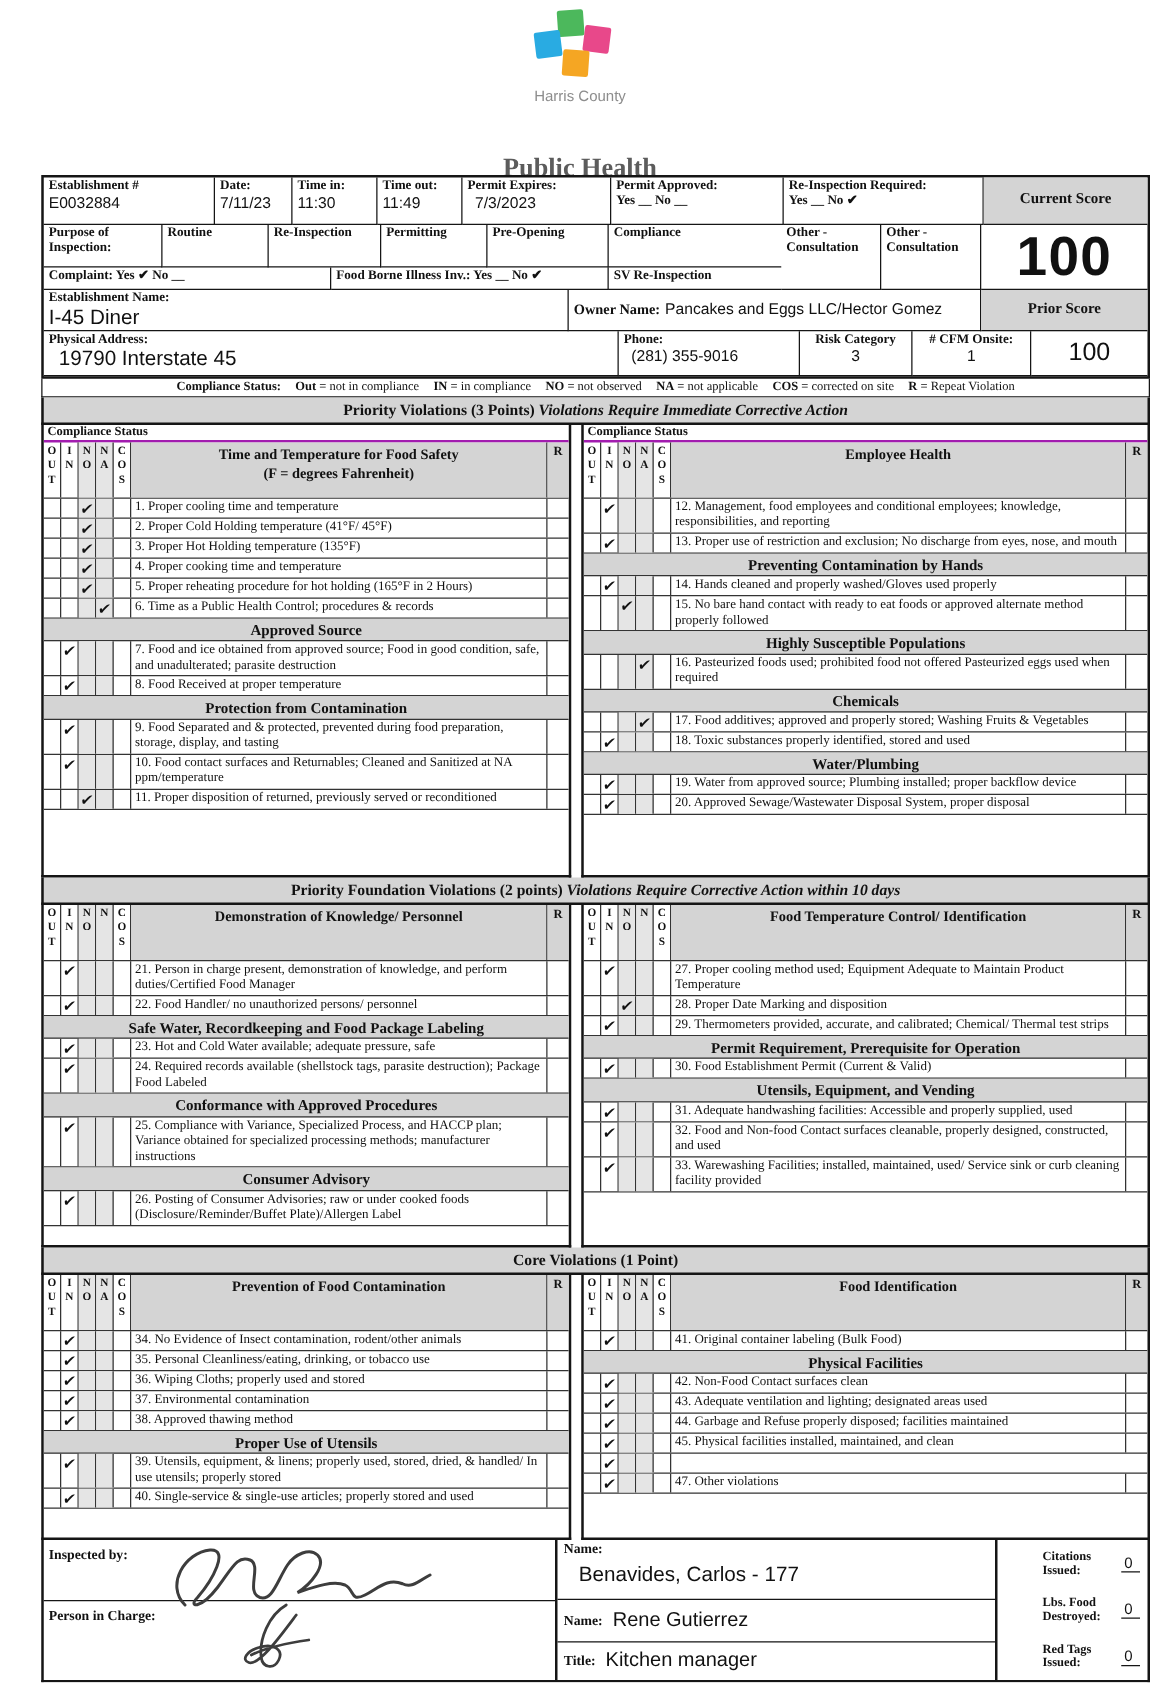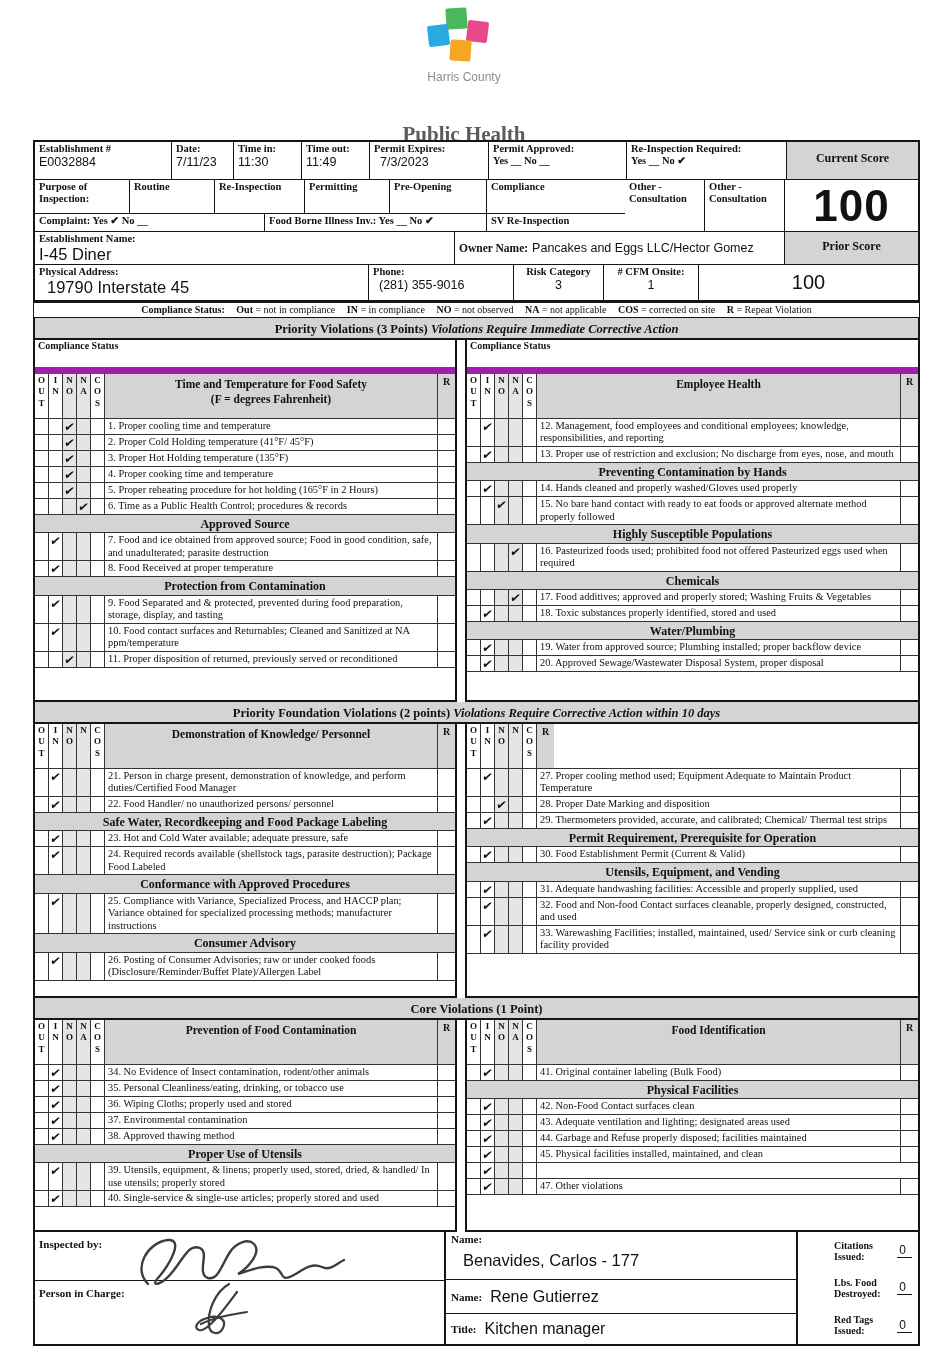--- a/index.html
+++ b/index.html
@@ -39,21 +39,21 @@
   .banner{border:2px solid #151515;border-top:none;box-sizing:border-box;background:#d4d4d4;text-align:center;padding:1px 0;}
   .banner-b{font:bold 12.5px "Liberation Serif",serif;}
   .banner-i{font:bold italic 12.5px "Liberation Serif",serif;}
   .sec-row{display:flex;gap:8px;}
   .half{display:flex;flex-direction:column;border:2px solid #151515;border-top:none;box-sizing:border-box;overflow:hidden;background:#fff;}
   .half.left{width:424px;}
   .half.right{flex:1;}
   .sec-0 .half{height:362px;}
   .sec-1 .half{height:274px;}
   .sec-2 .half{height:212px;}
-  .status-label{font:bold 10px "Liberation Serif",serif;padding:0 3px 16px;border-bottom:7px solid #a21caf;}
+  .status-label{font:bold 10px "Liberation Serif",serif;padding:0 3px 1px;border-bottom:2px solid #a21caf;}
   .hd-row{display:flex;border-bottom:1px solid #333;}
   .mk{width:14px;box-sizing:border-box;border-right:1px solid #333;text-align:center;flex:none;}
   .hd-letter{font:bold 9px "Liberation Serif",serif;white-space:pre-line;line-height:1.25;padding-top:1px;min-height:44px;}
   .hd-title{flex:1;background:#d4d4d4;border-right:1px solid #333;font:bold 11.5px "Liberation Serif",serif;text-align:center;padding-top:3px;line-height:1.3;}
   .rcol{width:17px;box-sizing:border-box;text-align:center;flex:none;}
   .hd-r{background:#d4d4d4;font:bold 10px "Liberation Serif",serif;padding-top:2px;}
   .item-row{display:flex;border-bottom:1px solid #333;min-height:15px;}
   .shade{background:#e5e5e5;}
   .it{flex:1;border-right:1px solid #333;font:10.4px/1.2 "Liberation Serif",serif;padding:1px 3px;}
   .ck{display:block;font:bold 12px "DejaVu Sans",sans-serif;transform:skewX(-10deg);margin-top:1px;}
@@ -185,21 +185,21 @@
           <div class="val-lg">I-45 Diner</div>
         </div>
         <div class="tcell" style="width:330px;padding-top:6px;">
           <span class="lab" style="font-size:11.5px;">Owner Name:</span>
           <span class="val">Pancakes and Eggs LLC/Hector Gomez</span>
         </div>
         <div class="tcell score-head" style="flex:1;padding-top:7px;">Prior Score</div>
       </div>
 
       <div class="trow" style="height:36px;">
-        <div class="tcell" style="width:334px;">
+        <div class="tcell" style="width:460px;">
           <div class="lab">Physical Address:</div>
           <div class="val-lg" style="margin-left:8px;">19790 Interstate 45</div>
         </div>
         <div class="tcell" style="width:145px;">
           <div class="lab">Phone:</div>
           <div class="val" style="margin-left:6px;">(281) 355-9016</div>
         </div>
         <div class="tcell" style="width:90px;text-align:center;">
           <div class="lab">Risk Category</div>
           <div class="val">3</div>
@@ -594,20 +594,23 @@
 U
 T</div>
               <div class="mk hd-letter">I
 N</div>
               <div class="mk hd-letter shade">N
 O</div>
               <div class="mk hd-letter shade">N</div>
               <div class="mk hd-letter">C
 O
 S</div>
+              <div class="hd-title">
+                <div>Food Temperature Control/ Identification</div>
+              </div>
               <div class="rcol hd-r">R</div>
             </div>
             <div class="item-row">
               <div class="mk cell"></div>
               <div class="mk cell">
                 <span class="ck">✔</span>
               </div>
               <div class="mk cell shade"></div>
               <div class="mk cell shade"></div>
               <div class="mk cell"></div>

